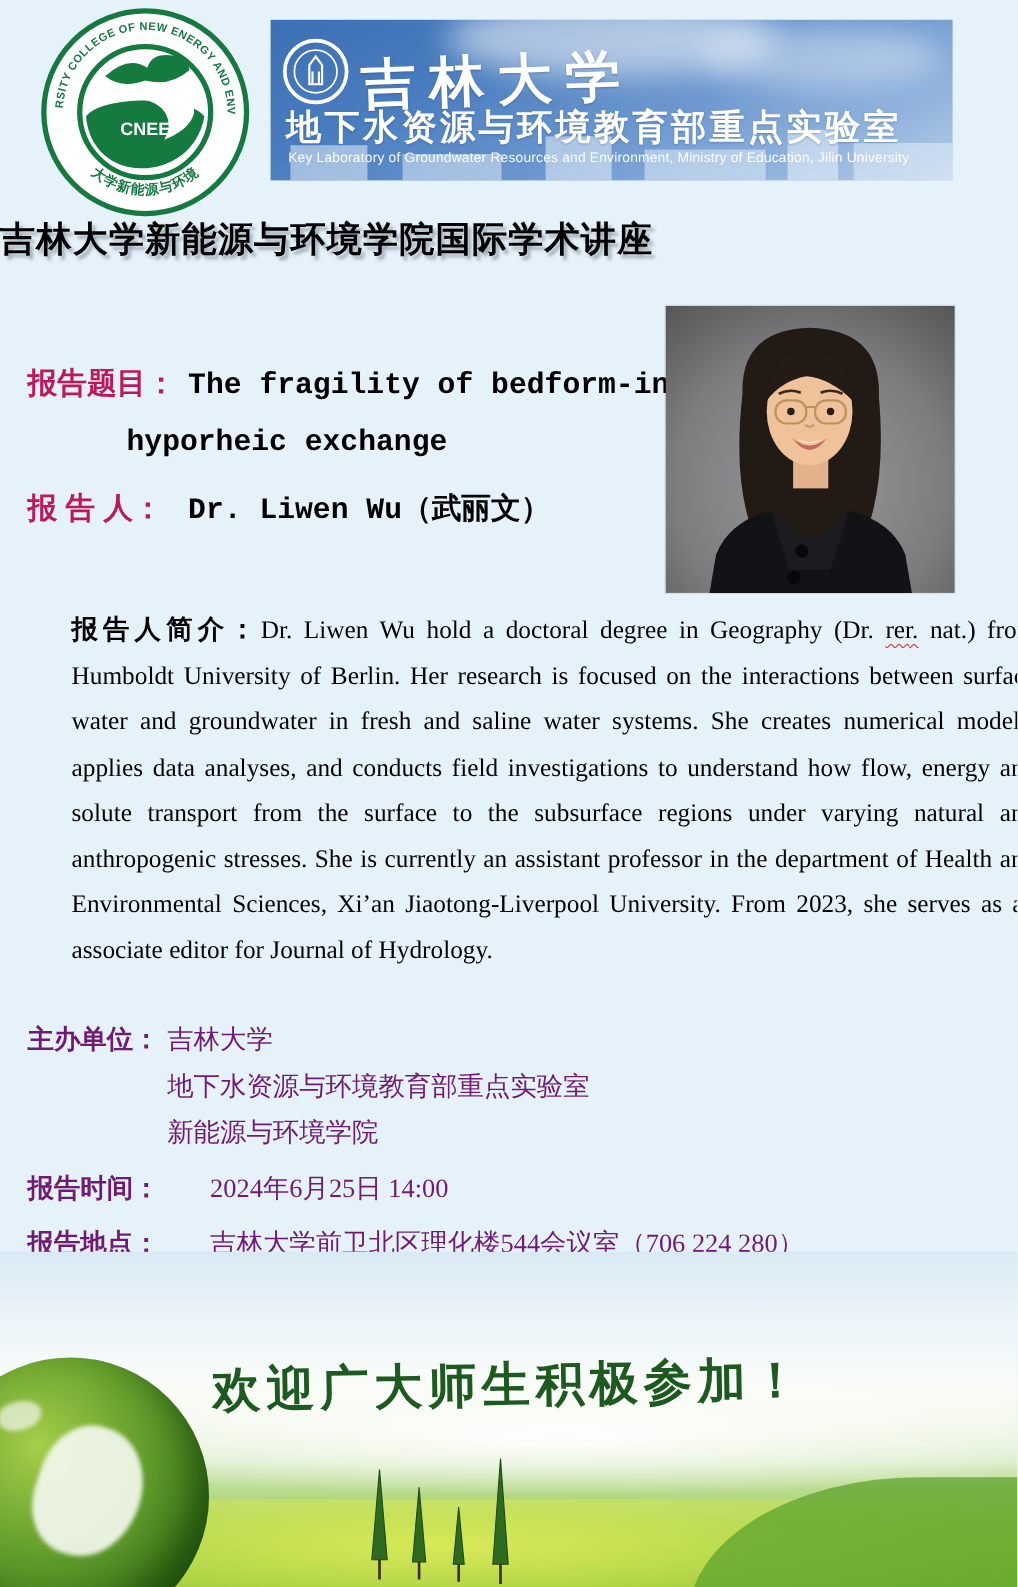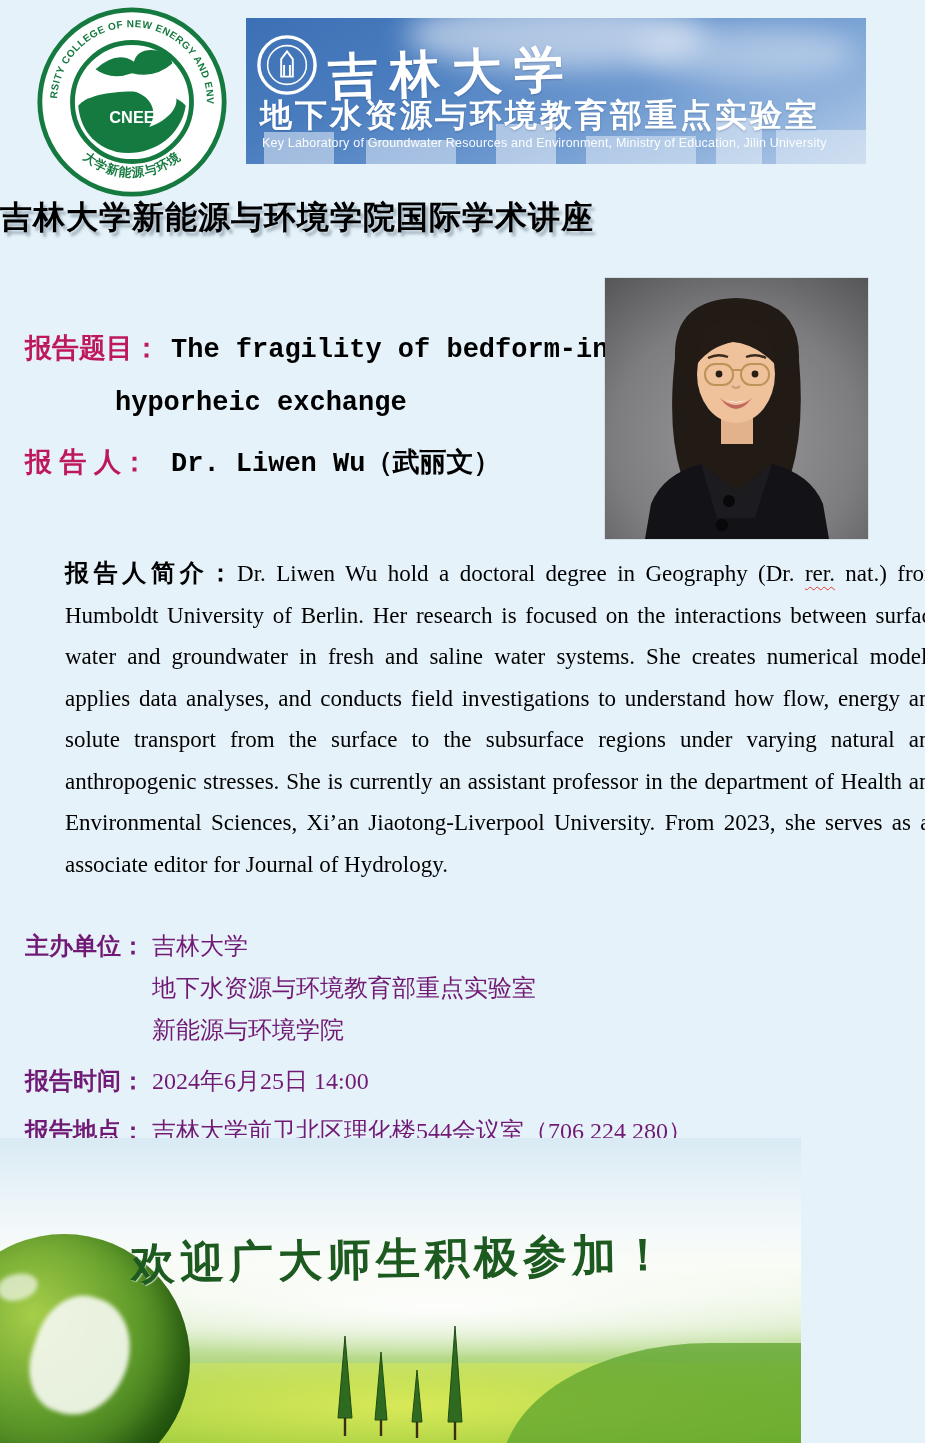--- a/index.html
+++ b/index.html
@@ -79,25 +79,25 @@
   .bio .bio-label { font-family:"Liberation Sans",sans-serif; font-weight:bold; font-size:24px; }
   .squiggle { text-decoration:underline wavy #e03a2f 1px; text-underline-offset:5px; }
 
   
   .details { position:absolute; left:25px; top:925px; width:877px; font-size:24px; color:#701a75; }
   .d-row { display:flex; align-items:baseline; margin-bottom:9px; }
   .d-label { font-weight:bold; white-space:nowrap; flex:0 0 127px; }
   .d-value { font-family:"Liberation Serif", serif; white-space:nowrap; }
   .host-list .d-value { display:block; }
   .host-line { line-height:42px; font-family:"Liberation Sans",sans-serif; }
-  .time-row, .loc-row { margin-top:10px; line-height:40px; }
+  .time-row, .loc-row { margin-top:10px; line-height:40px;gap:39px; }
 
   
   .footer {
-    position:absolute; left:0; top:1138px; width:801px; height:305px;
+    position:absolute; left:0; top:1138px; width:925px; height:305px;
     background:linear-gradient(180deg,
       #d9eaf4 0%, #e6f1f7 14%, #f3f9fa 30%, #fafcf6 42%,
       #f0f7e9 52%, #dcedcb 62%, #b7da8a 72%, #96ca52 82%, #88c23c 91%, #7ab92e 100%);
     overflow:hidden;
   }
   .fog { position:absolute; left:0; top:118px; width:100%; height:100px;
     background:radial-gradient(ellipse at 55% 50%, rgba(255,255,255,.95), rgba(255,255,255,0) 75%); }
   .grass-band { position:absolute; left:-150px; bottom:-60px; width:1250px; height:140px;
     background:radial-gradient(ellipse at 45% 30%, #d8e957 0%, rgba(216,233,87,0) 70%); }
   .grass-wedge { position:absolute; right:-120px; bottom:-30px; width:420px; height:130px;

